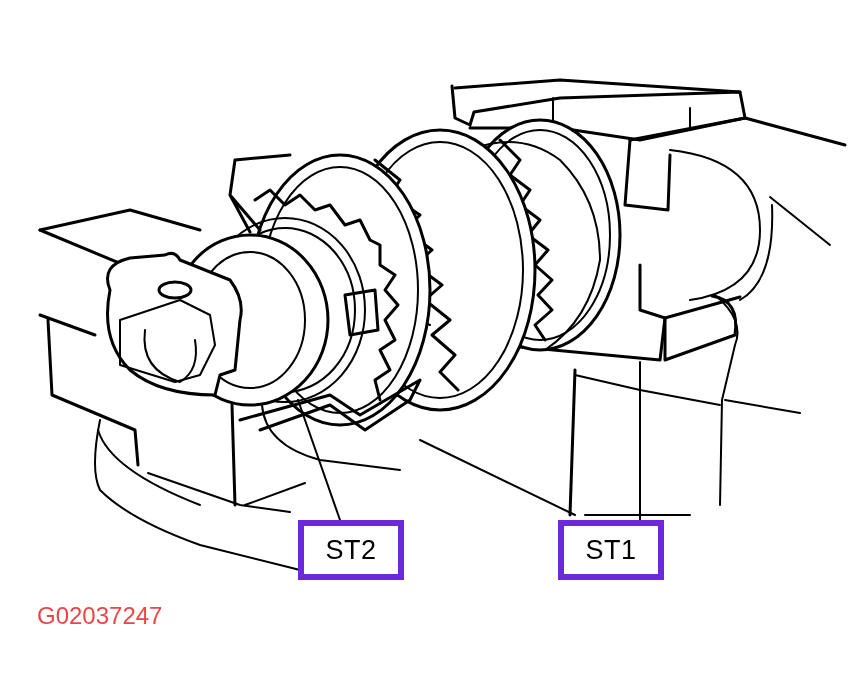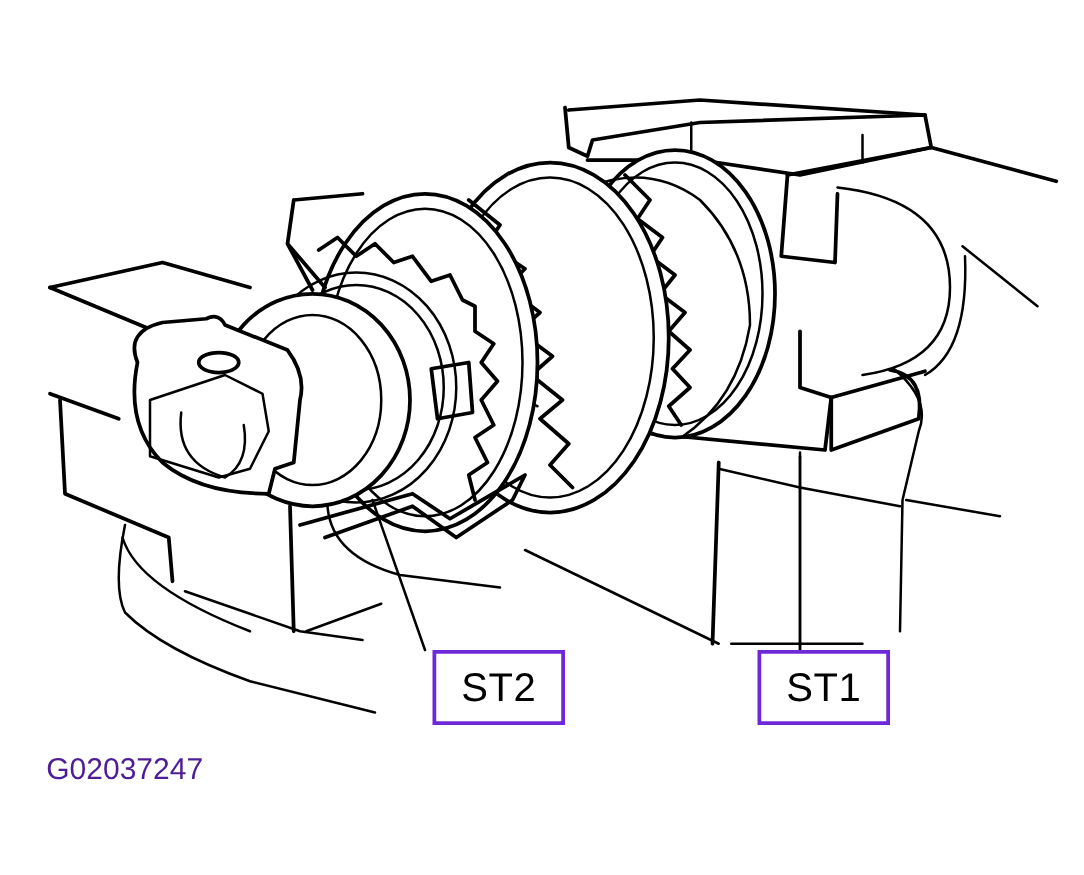--- a/index.html
+++ b/index.html
@@ -1,26 +1,26 @@
 <!DOCTYPE html>
 <html><head>
   <meta charset="utf-8">
   <style>
     html, body { margin: 0; padding: 0; background: #ffffff; }
     body { width: 867px; height: 700px; position: relative; overflow: hidden; font-family: "Liberation Sans", sans-serif; }
     #drawing { position: absolute; left: 0; top: 0; width: 867px; height: 700px; }
     .ln { fill: none; stroke: #000; stroke-width: 3; stroke-linejoin: round; stroke-linecap: round; }
     .lt { fill: none; stroke: #000; stroke-width: 2; stroke-linejoin: round; stroke-linecap: round; }
     .wf { fill: #fff; stroke: #000; stroke-width: 3; stroke-linejoin: round; }
-    .callout { position: absolute; border: 3px solid #6d28d9; background: #fff; box-sizing: border-box;
+    .callout { position: absolute; border: 6px solid #6d28d9; background: #fff; box-sizing: border-box;
                display: flex; align-items: center; justify-content: center;
-               font-size: 32px; color: #000; letter-spacing: 0.5px; margin-left: 48px; }
+               font-size: 27px; color: #000; letter-spacing: 0.5px; }
     #st2 { left: 298px; top: 520px; width: 106px; height: 60px; }
     #st1 { left: 558px; top: 520px; width: 106px; height: 60px; }
-    #figid { position: absolute; left: 37px; top: 602px; font-size: 24px; color: #4c1d95; }
+    #figid { position: absolute; left: 37px; top: 602px; font-size: 24px; color: #ef4444; }
   </style>
 </head>
 <body>
 
 <svg id="drawing" viewBox="0 0 867 700" xmlns="http://www.w3.org/2000/svg">
 
   <g>
     <path class="ln" d="M452 86 L455 118 L470 125 L474 112 L560 98 L740 92 L745 118 L640 140 L560 128 L470 128"></path>
     <path class="ln" d="M455 88 L560 80 L740 92"></path>
     <path class="lt" d="M553 98 L553 125"></path>

